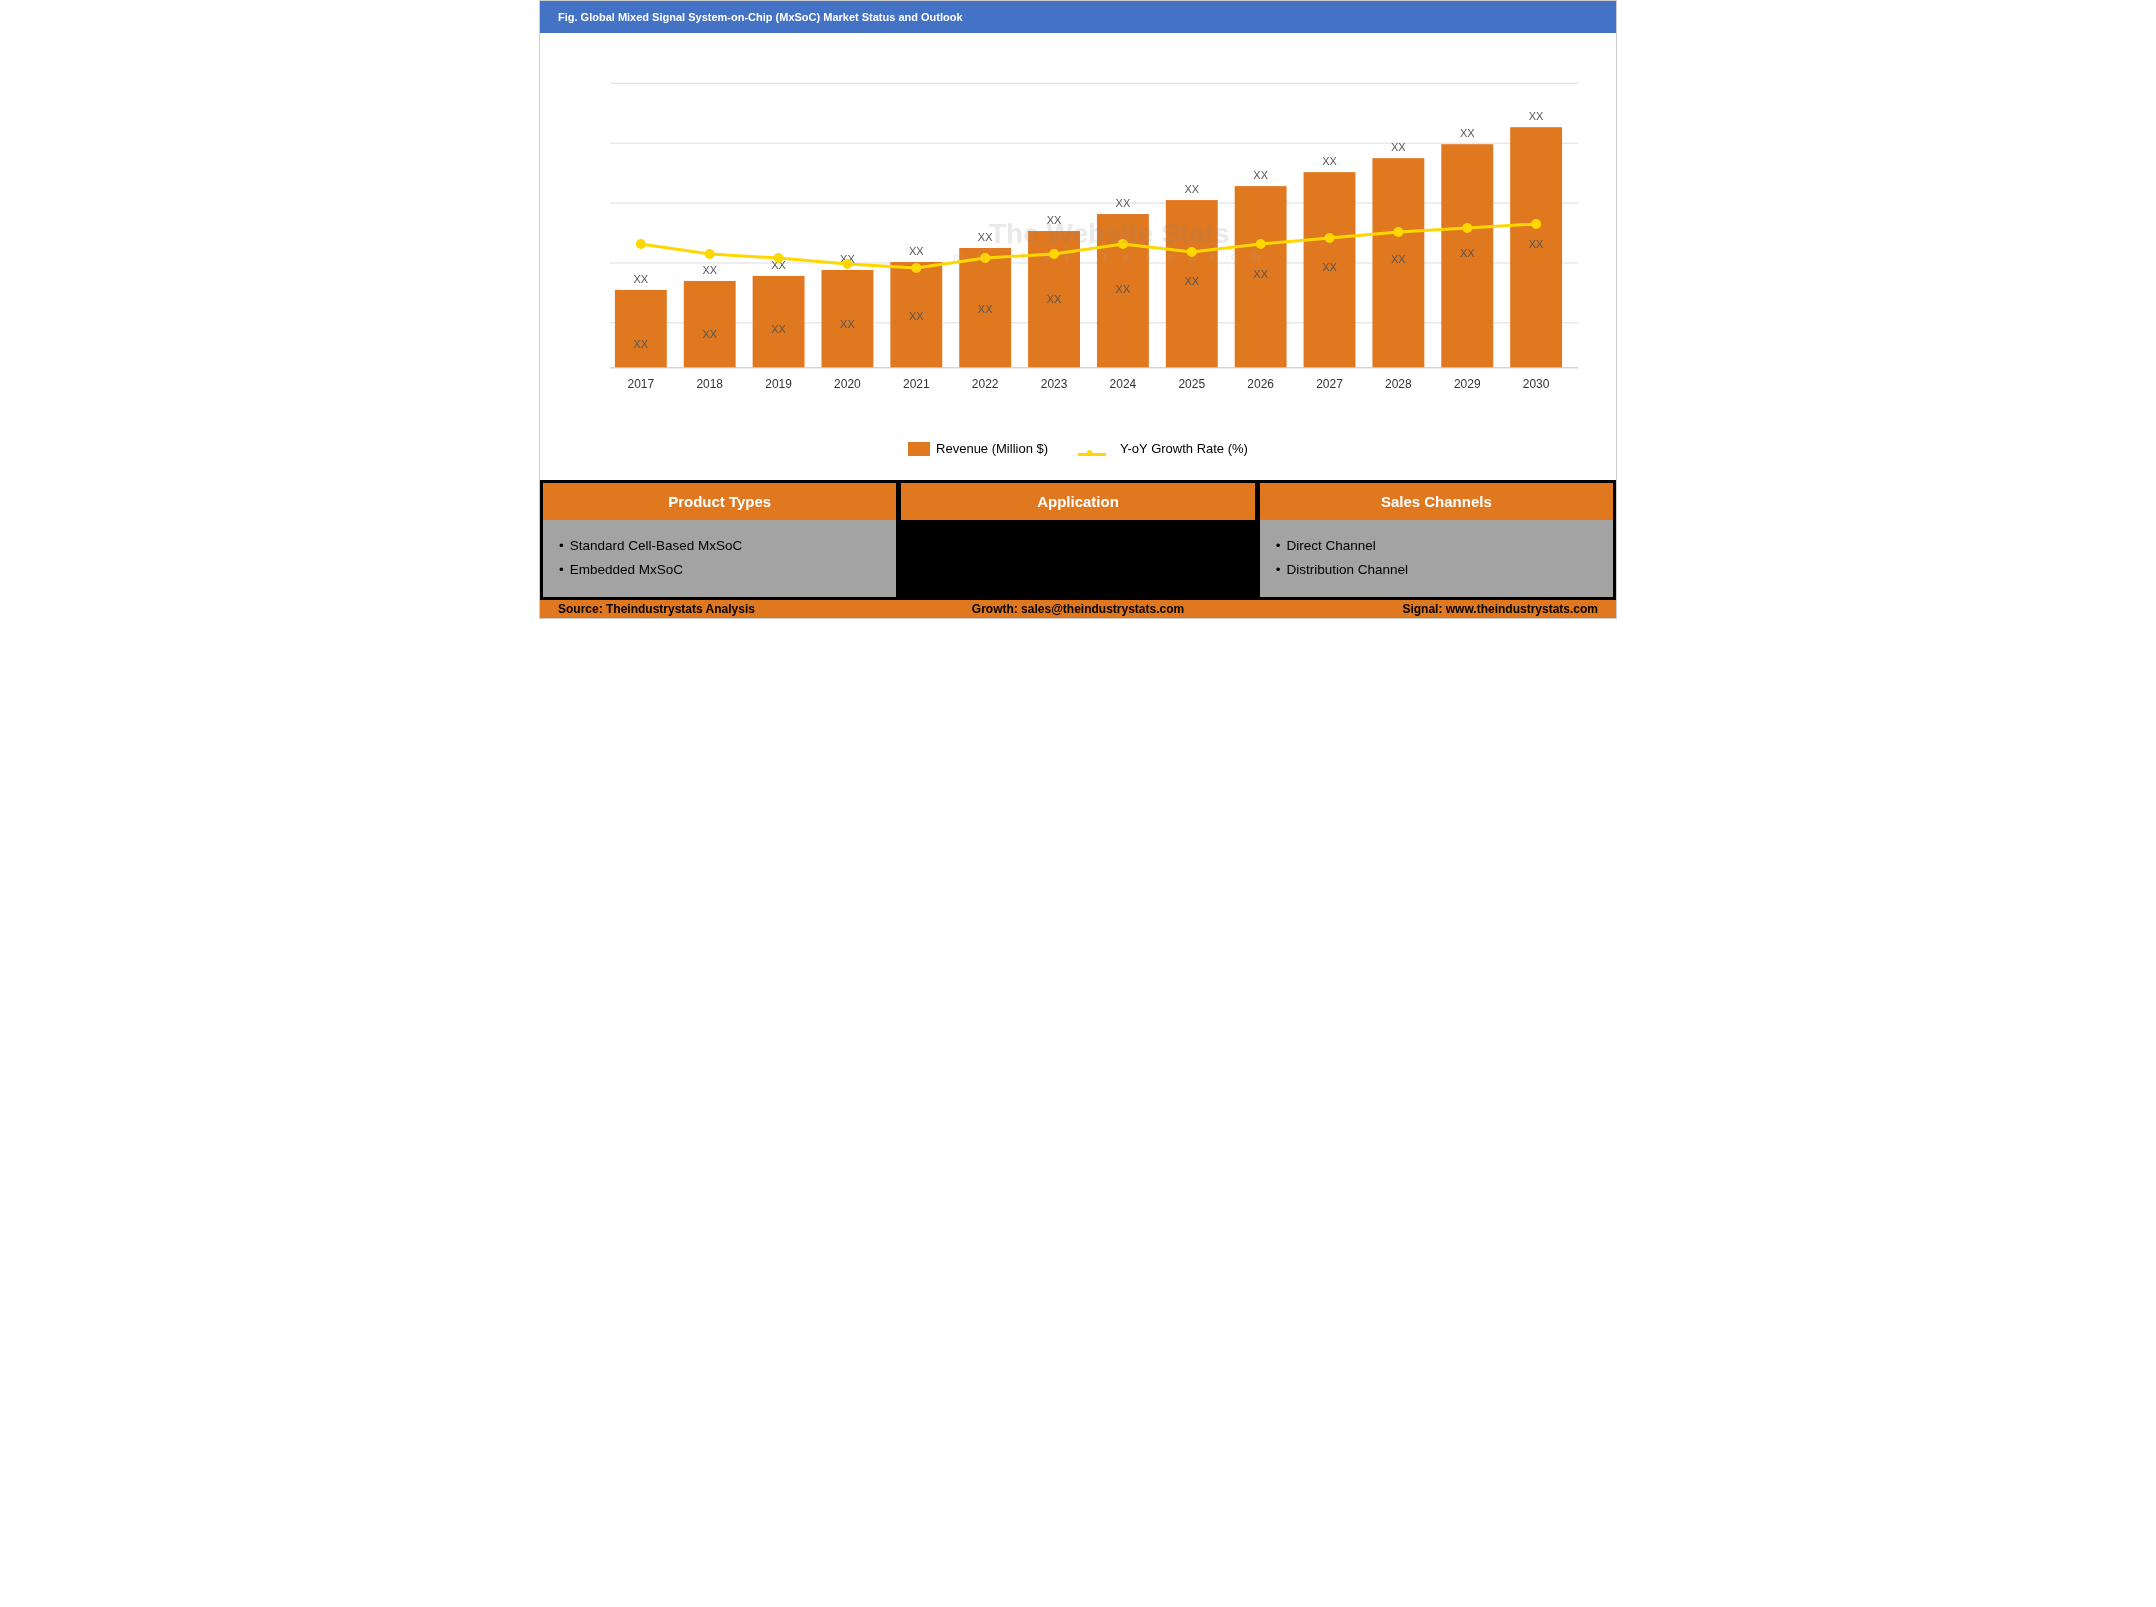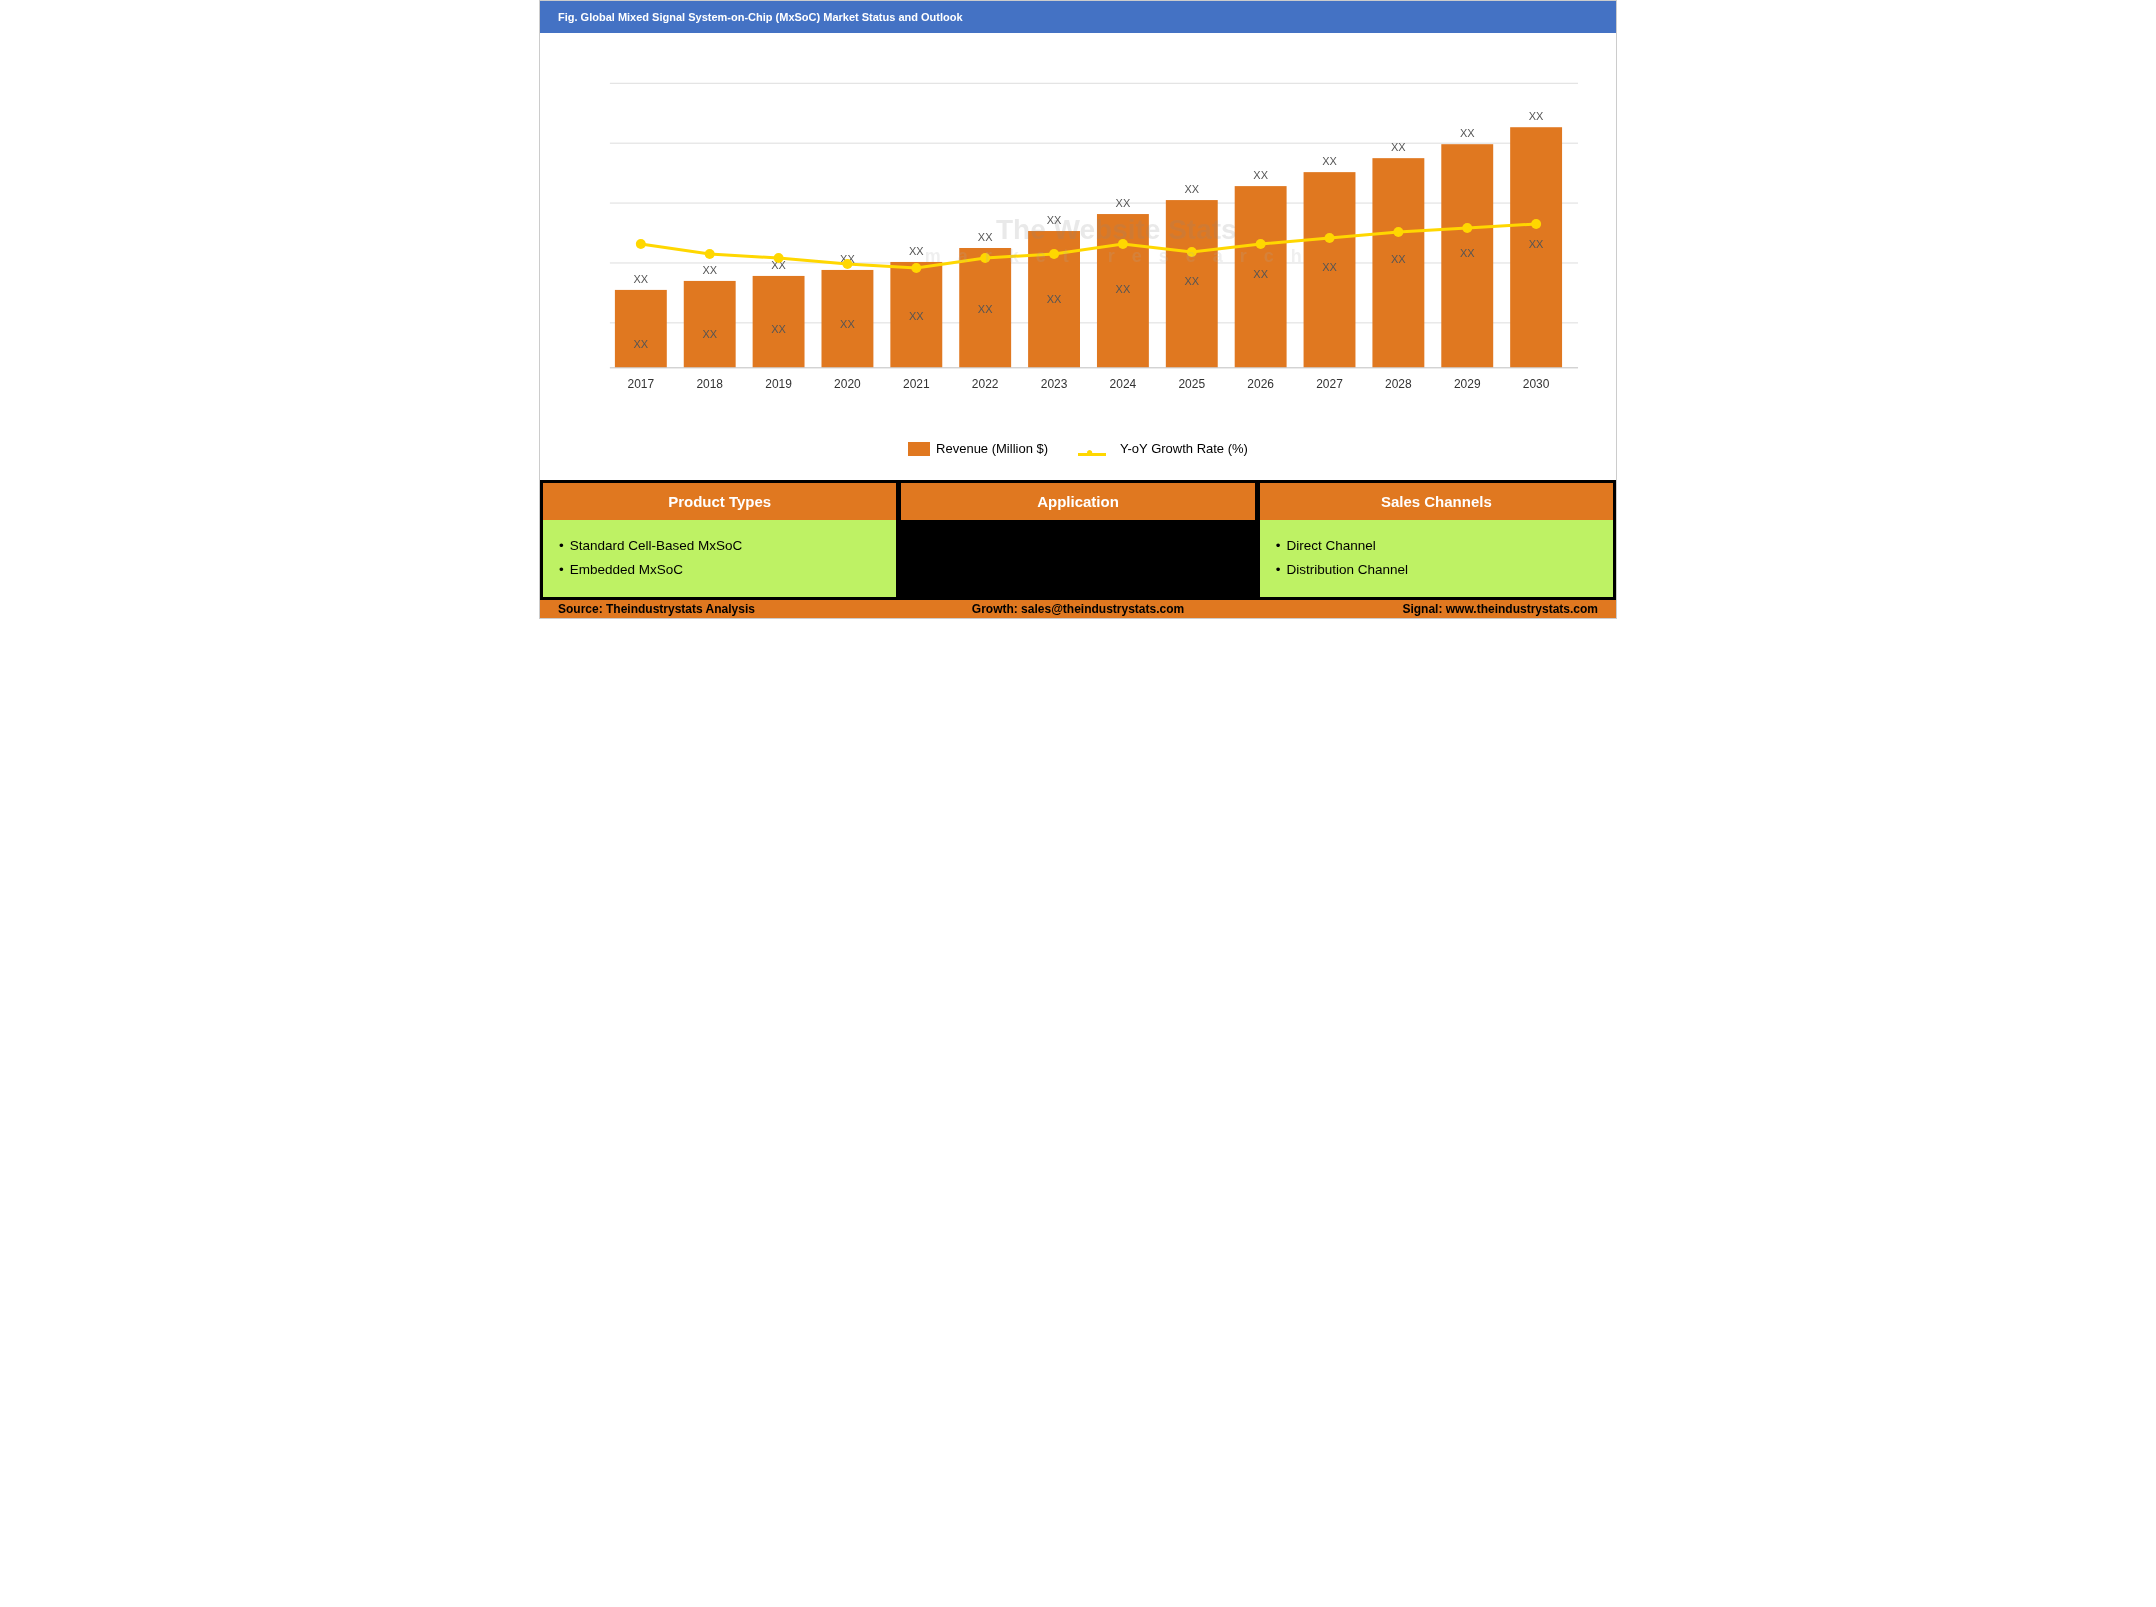--- a/index.html
+++ b/index.html
@@ -81,21 +81,21 @@
     }
     .col-header {
       background: #e07820;
       color: #fff;
       text-align: center;
       padding: 10px 8px;
       font-size: 15px;
       font-weight: bold;
     }
     .col-body {
-      background: #bef264;
+      background: #a3a3a3;
       padding: 14px 16px;
       flex: 1;
       font-size: 13.5px;
       line-height: 1.8;
       color: #000;
     }
     .col-body ul {
       list-style: none;
       padding: 0;
     }
@@ -130,21 +130,21 @@
       transform: translate(-40%, -55%);
       opacity: 0.18;
       font-size: 28px;
       font-weight: bold;
       color: #888;
       text-align: center;
       pointer-events: none;
       white-space: nowrap;
     }
     .watermark-sub {
-      font-size: 18px;
+      font-size: 12px;
       letter-spacing: 6px;
       color: #aaa;
     }
   </style>
 </head>
 <body>
 
 <div class="main-container">
 
   <div class="header">Fig. Global Mixed Signal System-on-Chip (MxSoC) Market Status and Outlook</div>

